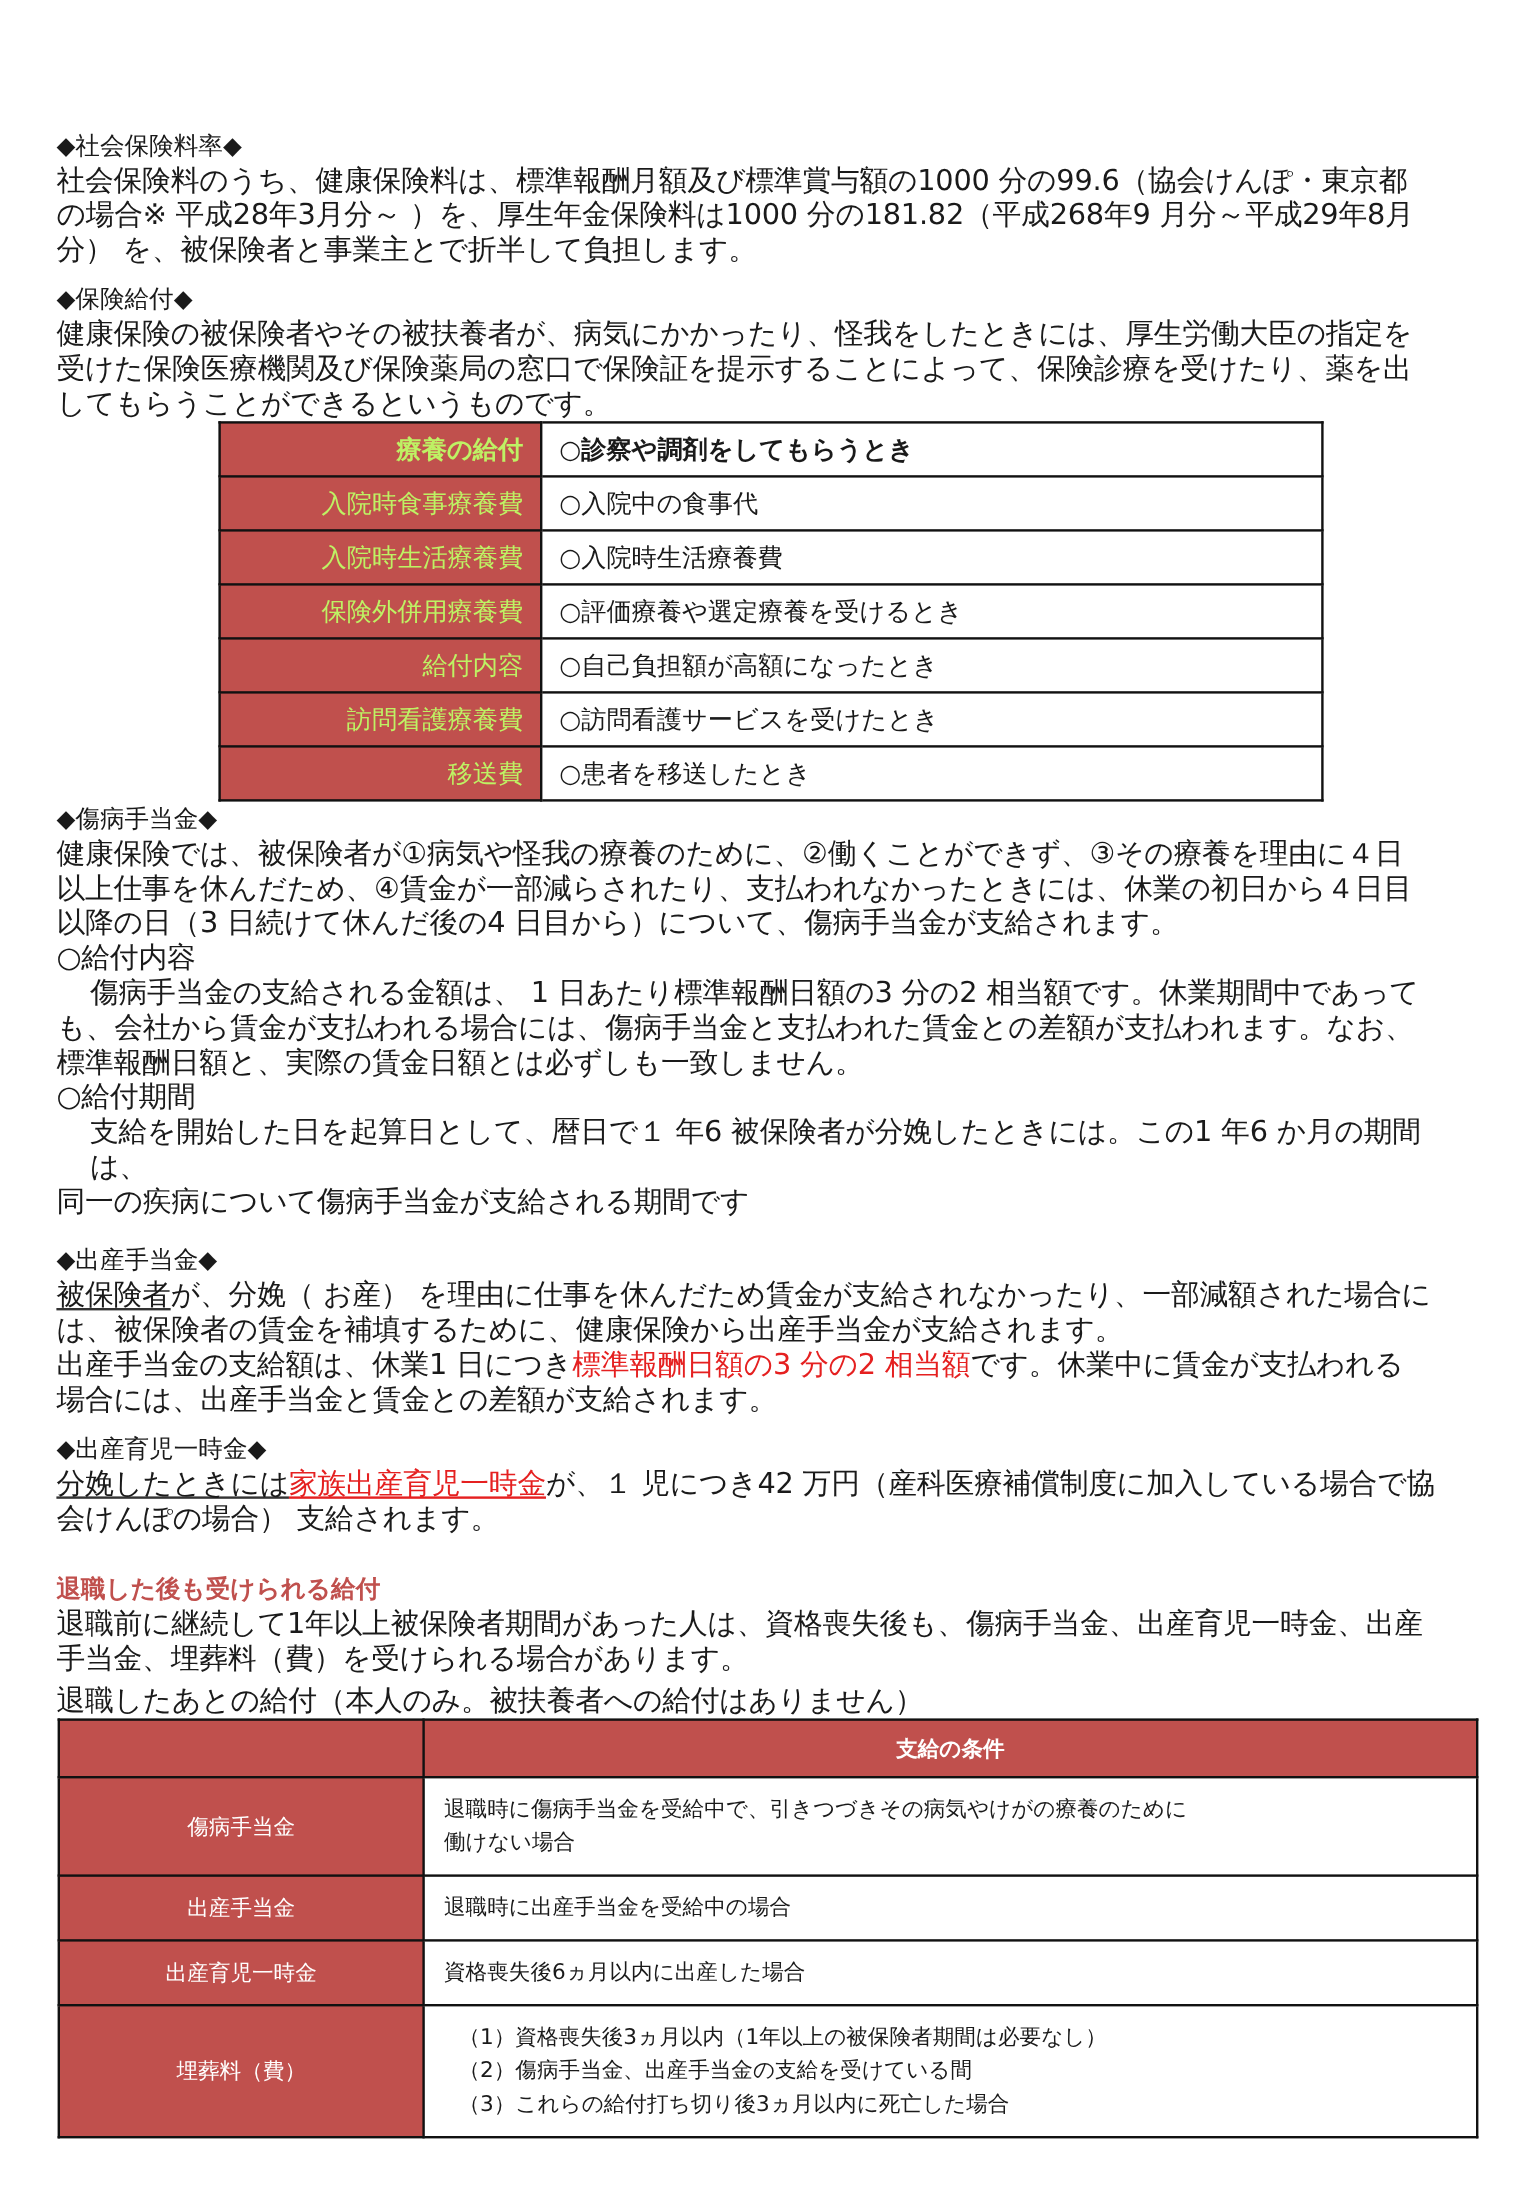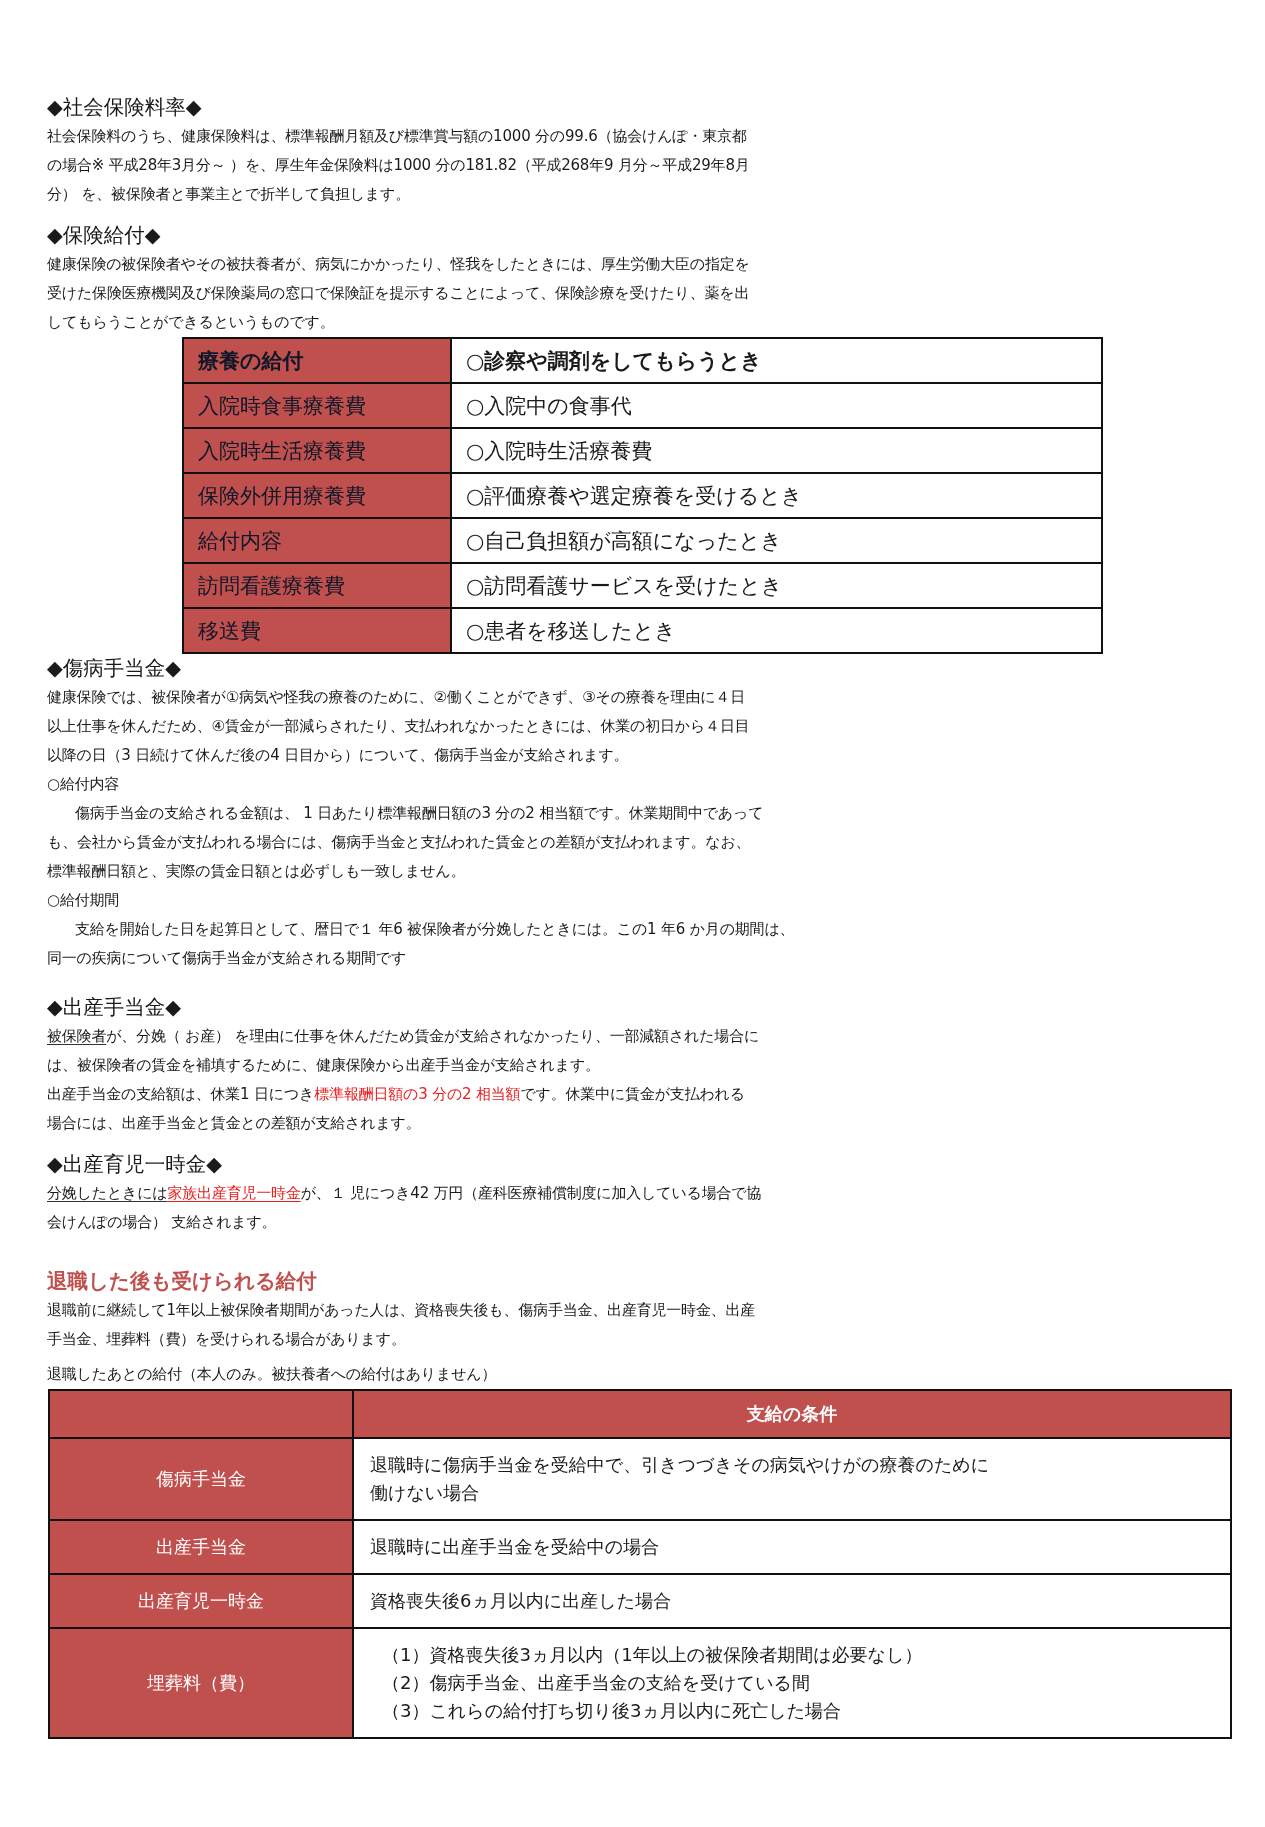--- a/index.html
+++ b/index.html
@@ -1,40 +1,40 @@
 <!DOCTYPE html>
 <html><head>
 <meta charset="utf-8">
 <style>
   html, body { margin: 0; padding: 0; background: #ffffff; }
   body {
     width: 1265px; height: 1827px; position: relative; overflow: hidden;
     font-family: "DejaVu Sans", "Liberation Sans", sans-serif;
     color: #1a1a1a;
   }
-  .page { position: absolute; left: 47px; top: 93px; width: 1185px; }
-  .p { font-size: 15px; line-height: 29px; margin: 0; white-space: normal; letter-spacing: -0.2px; }
+  .page { position: absolute; left: 47px; top: 107px; width: 1185px; }
+  .p { font-size: 24px; line-height: 29px; margin: 0; white-space: normal; letter-spacing: -0.2px; }
   .head { font-size: 20.5px; line-height: 29px; margin: 0; }
   .gap-s { height: 12px; }
   .gap-m { height: 20px; }
   .gap-l { height: 30px; }
   .red { color: #e52020; }
   .ul { text-decoration: underline; text-decoration-color: #333; text-underline-offset: 3px; }
   .ul-red { text-decoration: underline; text-decoration-color: #e52020; text-underline-offset: 3px; }
   .section-red { color: #c0504d; font-weight: bold; font-size: 20.5px; line-height: 29px; margin: 0; }
   .indent { padding-left: 28px; }
 
   table.benefits {
     border-collapse: collapse; margin-left: 135px; width: 921px;
   }
   table.benefits td {
     border: 2px solid #111; height: 43px; font-size: 21px; padding: 0 14px;
     vertical-align: middle;
   }
-  table.benefits td.k { background: #c0504d; color: #0f172a; width: 238px; }
+  table.benefits td.k { background: #c0504d; color: #bef264; width: 238px; text-align: right; }
   table.benefits td.v { background: #fff; color: #1a1a1a; }
   table.benefits tr.bold td { font-weight: bold; }
 
   table.retire {
     border-collapse: collapse; width: 1184px; margin-left: 1px;
   }
   table.retire td, table.retire th {
     border: 2px solid #111; font-size: 18px; vertical-align: middle;
   }
   table.retire th { background: #c0504d; color: #fff; height: 44px; font-weight: bold; }

